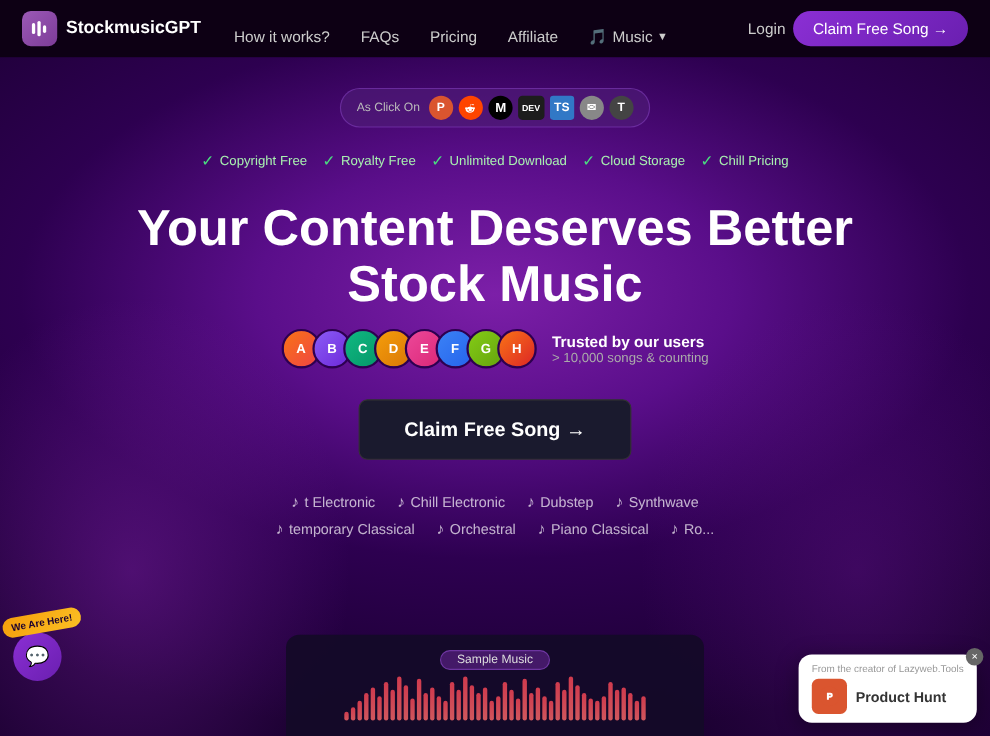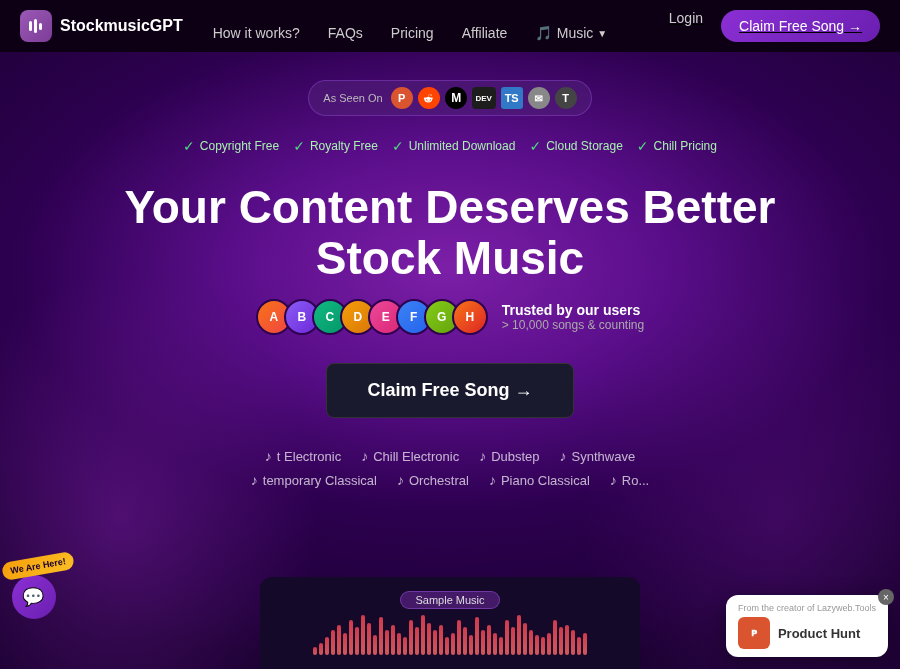--- a/index.html
+++ b/index.html
@@ -90,23 +90,22 @@
     .nav-link-music {
       display: flex;
       align-items: center;
       gap: 4px;
       color: #ccc;
       font-size: 14px;
       cursor: pointer;
     }
     .nav-actions {
       display: flex;
-      align-items: flex-start;
-      gap: 18px;
-      text-decoration: underline;
+      align-items: center;
+      gap: 7px;
     }
     .login-btn {
       color: #ccc;
       font-size: 14px;
       cursor: pointer;
       background: none;
       border: none;
     }
     .claim-btn-nav {
       background: linear-gradient(135deg, #8b2fd4, #6a1fb0);
@@ -457,21 +456,21 @@
 
   <div class="nav-actions">
     <button class="login-btn">Login</button>
     <button class="claim-btn-nav">Claim Free Song →</button>
   </div>
 </nav>
 
 <div class="main">
 
   <div class="as-seen-on">
-    <span class="as-seen-text">As Seen On</span>
+    <span class="as-seen-text">As Click On</span>
     <div class="seen-icons">
       <div class="seen-icon si-ph">P</div>
       <div class="seen-icon si-reddit">
         <svg width="13" height="13" viewBox="0 0 20 20" fill="white">
           <circle cx="10" cy="10" r="9" fill="#ff4500"></circle>
           <path d="M16.7 10c0-.8-.7-1.5-1.5-1.5-.4 0-.8.2-1.1.4-1.1-.7-2.5-1.2-4.1-1.3l.7-3.3 2.3.5c0 .6.5 1 1 1s1-.5 1-1-.5-1-1-1c-.4 0-.8.2-.9.6l-2.6-.5c-.1 0-.2.1-.3.2l-.8 3.6c-1.5.1-2.9.6-4 1.3-.3-.3-.7-.4-1.1-.4-.9 0-1.5.7-1.5 1.5 0 .6.3 1.1.8 1.3v.4c0 2.3 2.7 4.2 6 4.2s6-1.9 6-4.2v-.4c.5-.3.8-.8.8-1.3zM7 11c.6 0 1 .4 1 1s-.4 1-1 1-1-.4-1-1 .4-1 1-1zm5.5 2.6c-.5.5-1.5.8-2.5.8s-2-.3-2.5-.8c-.1-.1-.1-.3 0-.4.1-.1.3-.1.4 0 .4.4 1.2.6 2.1.6s1.7-.2 2.1-.6c.1-.1.3-.1.4 0 .1.1.1.3 0 .4zM13 13c-.6 0-1-.4-1-1s.4-1 1-1 1 .4 1 1-.4 1-1 1z" fill="white"></path>
         </svg>
       </div>
       <div class="seen-icon si-medium" style="background:#000;font-size:12px;font-weight:900;letter-spacing:-1px;">M</div>
       <div class="seen-icon si-dev" style="background:#1d1d1d;font-size:8px;font-weight:700;border-radius:4px;width:24px;">DEV</div>

